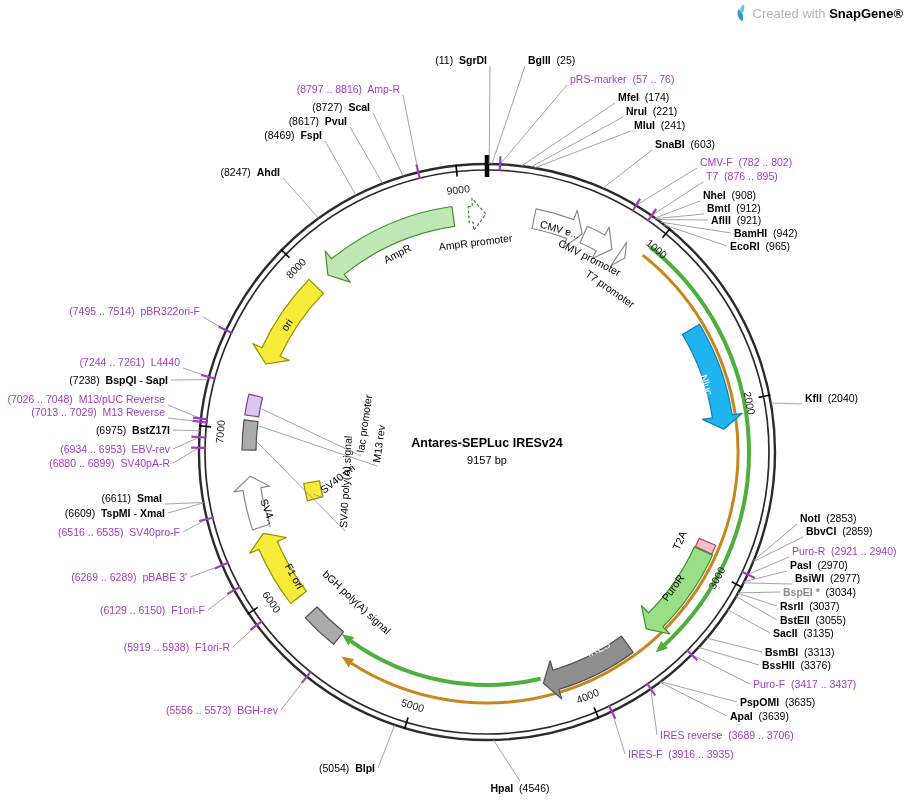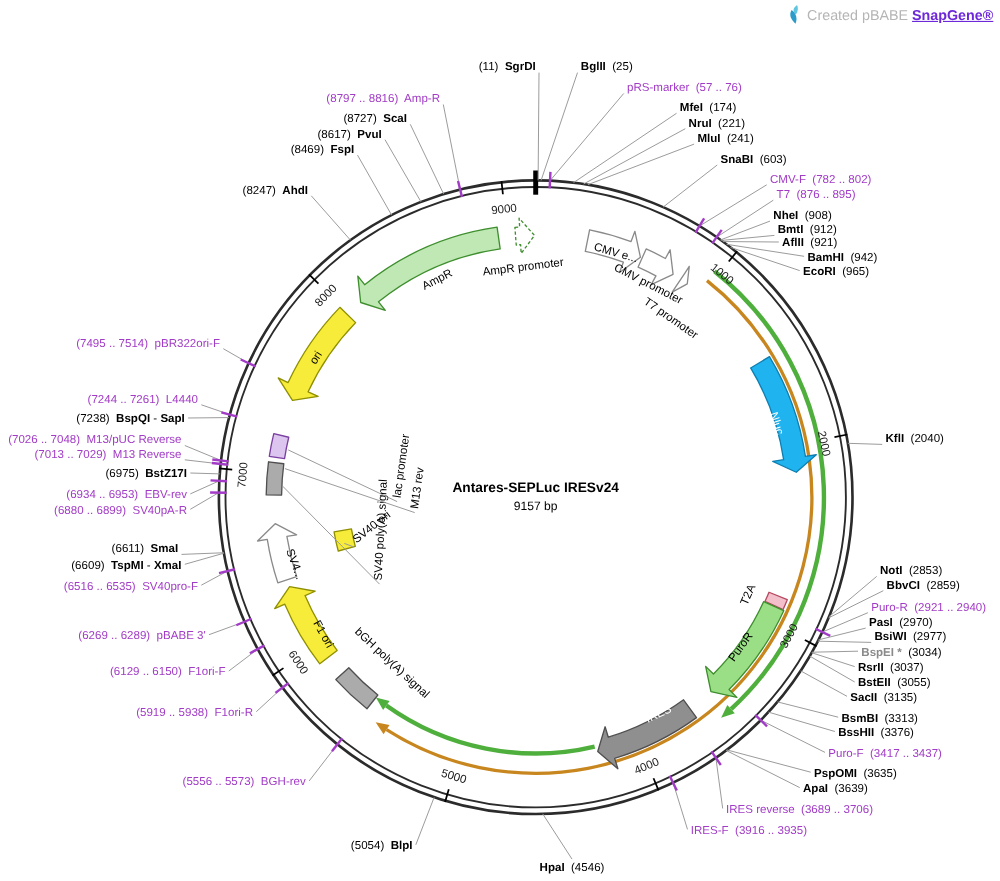--- a/index.html
+++ b/index.html
@@ -1,29 +1,29 @@
 <!DOCTYPE html>
 <html><head>
 <meta charset="utf-8">
 <style>
   html,body{margin:0;padding:0;background:#ffffff;}
   body{width:909px;height:801px;position:relative;overflow:hidden;font-family:"Liberation Sans",sans-serif;}
   #map{position:absolute;left:0;top:0;font-family:"Liberation Sans",sans-serif;}
   .watermark{position:absolute;top:4px;right:6px;display:flex;align-items:center;gap:5px;font-size:13px;color:#b5b5b5;}
-  .watermark .brand{color:#6d28d9;font-weight:bold;text-decoration:underline;}
+  .watermark .brand{color:#000000;font-weight:bold;}
 </style>
 </head>
 <body>
 
 <div class="watermark">
   <svg width="14" height="18" viewBox="0 0 14 18">
     <path d="M9.6,0.5 C5.8,3.2 5.2,6.4 8.6,9.2 C10.6,6 10.8,2.8 9.6,0.5 Z" fill="#5fc6e0"></path>
     <path d="M4.6,5.2 C2.2,9.2 3.6,13.8 8.2,17.5 C10.2,12.8 8.8,8.3 4.6,5.2 Z" fill="#2b9cc9"></path>
   </svg>
-  <span><span>Created pBABE </span><span class="brand">SnapGene®</span></span>
+  <span><span>Created with </span><span class="brand">SnapGene®</span></span>
 </div>
 
 <svg id="map" width="909" height="801" viewBox="0 0 909 801">
     <path d="M649.5,246.5 A262,262 0 0 1 664.6,644.7" fill="none" stroke="#4FAF3C" stroke-width="4"></path>
     <path d="M655.6,652.6 L668.0,648.3 L661.2,641.0 Z" fill="#4FAF3C"></path>
     <path d="M642.7,255.1 A251,251 0 0 1 351.4,663.2" fill="none" stroke="#C8861E" stroke-width="3"></path>
     <path d="M341.5,656.5 L348.7,667.4 L354.1,659.0 Z" fill="#C8861E"></path>
     <path d="M540.6,678.7 A233,233 0 0 1 351.2,641.4" fill="none" stroke="#4FAF3C" stroke-width="4"></path>
     <path d="M341.7,634.1 L348.3,645.4 L354.2,637.3 Z" fill="#4FAF3C"></path>
     <circle cx="487" cy="452" r="288" fill="none" stroke="#2b2b2b" stroke-width="2.4"></circle>

